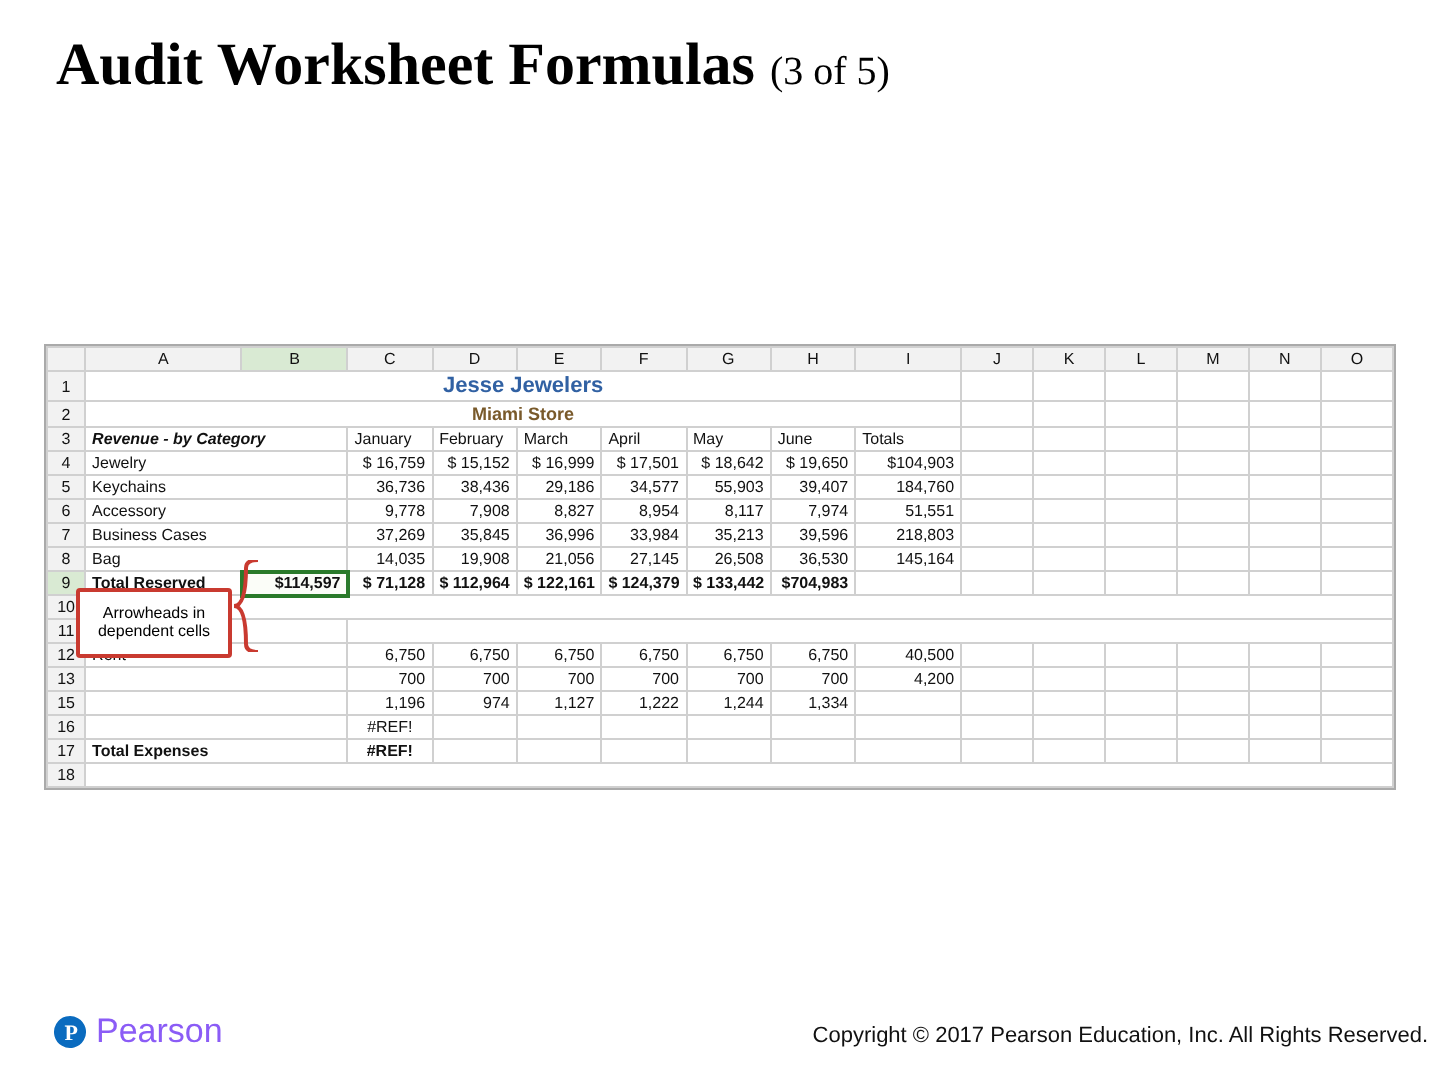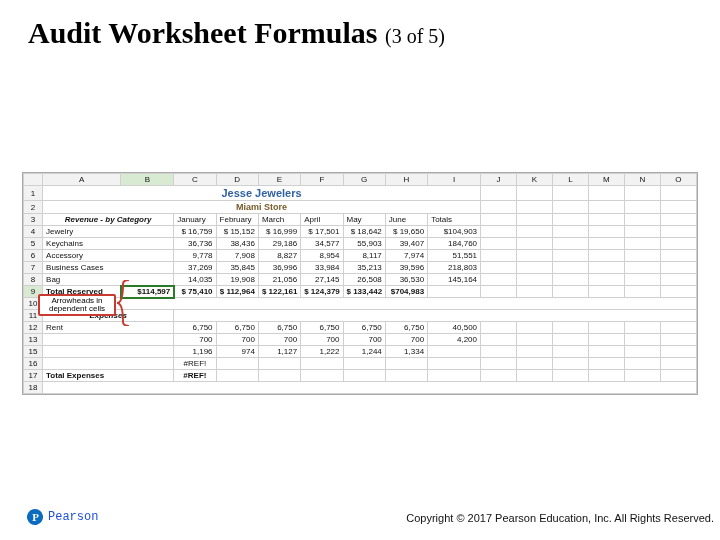--- a/index.html
+++ b/index.html
@@ -75,21 +75,20 @@
   }
   .brand-sub {
     text-align: center;
     color: #795a2b;
     font-size: 9px;
     font-weight: bold;
   }
   .sect-head td.lab {
     font-style: italic;
     font-weight: bold;
-    text-align: center;
   }
   .sect-head td.mon {
     font-weight: normal;
     text-align: left;
   }
   tr.data td { text-align: right; }
   tr.data td.lab { text-align: left; }
   tr.total td { font-weight: bold; text-align: right; }
   tr.total td.lab { text-align: left; }
   td.lab { text-align: left; }
@@ -97,21 +96,21 @@
     outline: 2px solid #2a7a2a;
     outline-offset: -1px;
     background: #fbfdf8;
   }
   
   .callout {
     position: absolute;
     top: 294px;
     left: 38px;
     width: 78px;
-    height: 22px;
+    height: 35px;
     border: 2px solid #c93a30;
     border-radius: 2px;
     background: #fff;
     display: flex;
     align-items: center;
     justify-content: center;
     font-family: Arial, sans-serif;
     font-size: 8px;
     text-align: center;
     line-height: 1.05;
@@ -141,23 +140,23 @@
     gap: 4px;
   }
   .pearson-p {
     width: 18px; height: 18px; border-radius: 50%;
     background: #fff;
     display: flex; align-items: center; justify-content: center;
     position: relative;
   }
   .pearson-p svg { width: 18px; height: 18px; }
   .pearson-word {
-    font-family: Liberation Mono, monospace;
-    font-size: 12px;
-    color: #1d4ed8;
+    font-family: Liberation Sans, sans-serif;
+    font-size: 17px;
+    color: #8b5cf6;
     font-weight: 500;
   }
   .copyright {
     position: absolute;
     right: 6px;
     bottom: 2px;
     font-family: Arial, sans-serif;
     font-size: 11px;
     color: #111;
   }
@@ -334,21 +333,21 @@
           <td></td>
           <td></td>
           <td></td>
           <td></td>
     </tr>
 
     <tr class="total">
       <th class="row-head sel">9</th>
       <td class="lab">Total Reserved</td>
       <td class="boxsel">$114,597</td>
-      <td>$    75,410</td>
+      <td>$    71,128</td>
       <td>$ 112,964</td>
       <td>$ 122,161</td>
       <td>$ 124,379</td>
       <td>$ 133,442</td>
       <td>$704,983</td>
       <td></td>
           <td></td>
           <td></td>
           <td></td>
           <td></td>

